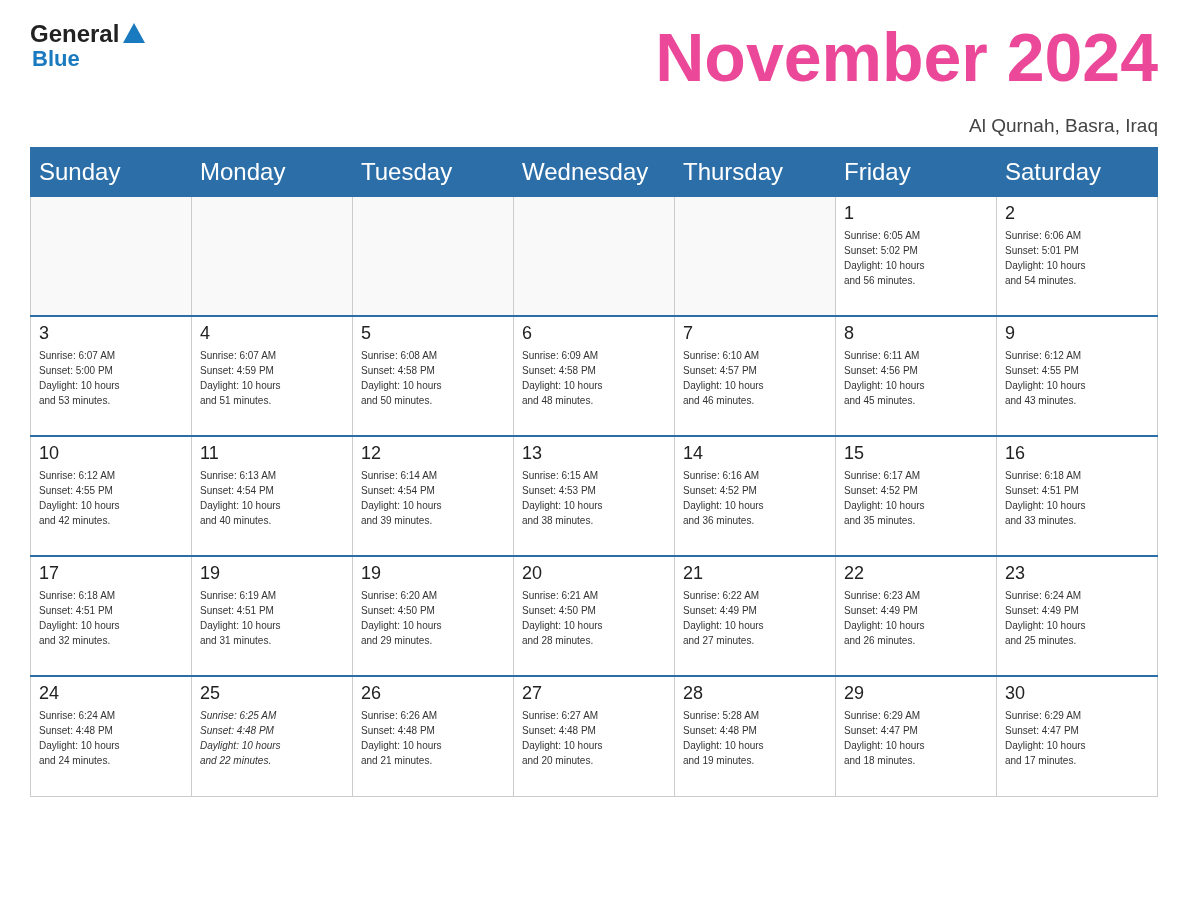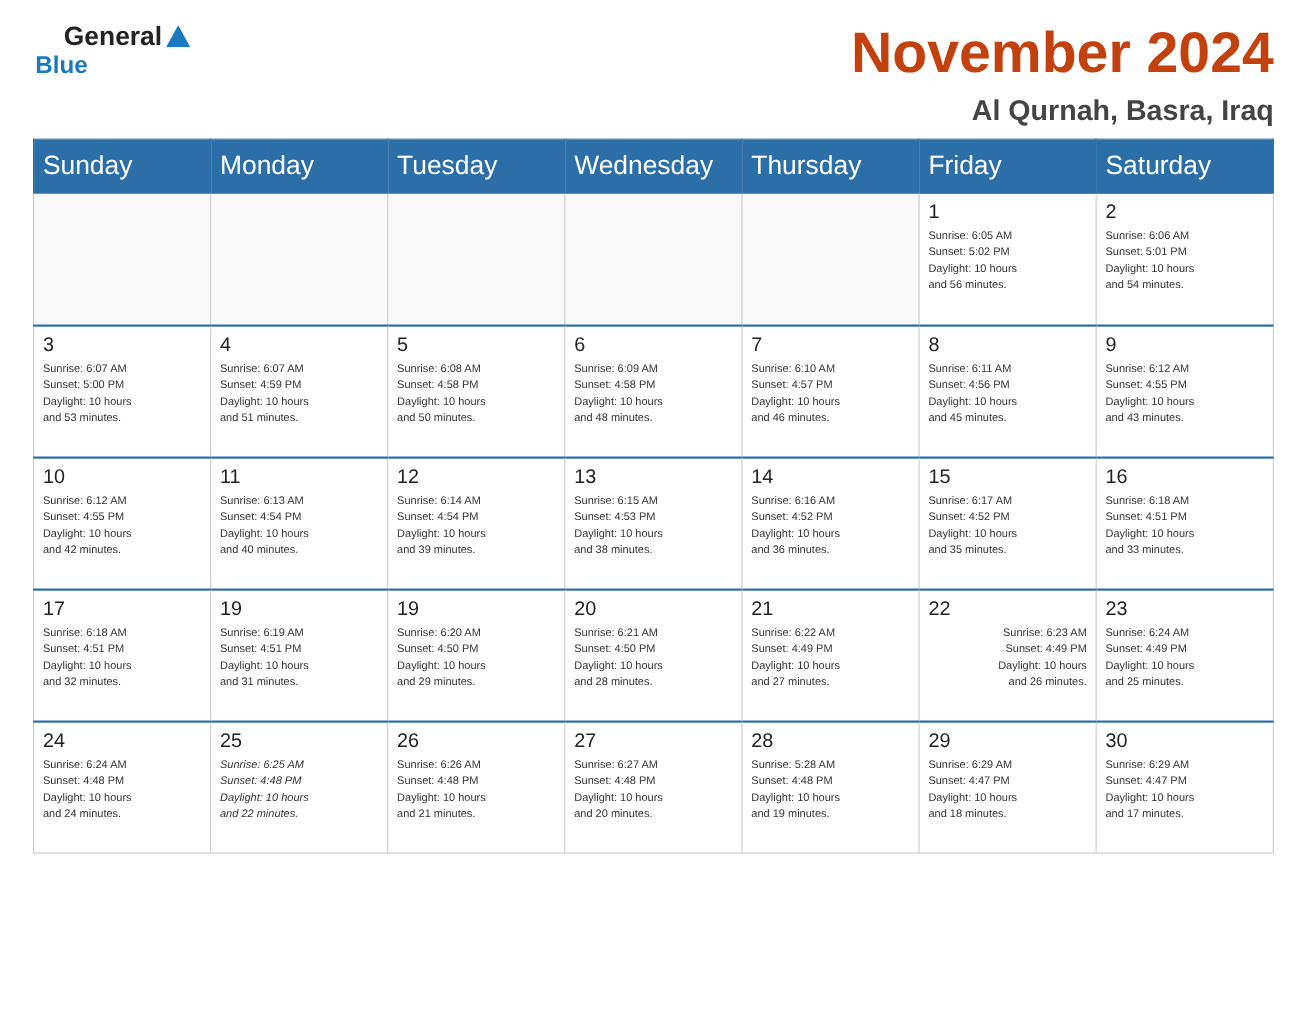--- a/index.html
+++ b/index.html
@@ -13,30 +13,29 @@
     .header {
       display: flex;
       justify-content: space-between;
       align-items: flex-start;
       margin-bottom: 10px;
     }
     .title-section {
       text-align: right;
     }
     .month-title {
-      font-size: 52px;
+      font-size: 68px;
       font-weight: bold;
-      color: #c2410c;
+      color: #ec4899;
       line-height: 1.1;
     }
     .location {
-      font-size: 26px;
+      font-size: 19px;
       color: #444;
-      margin-top: 8px;
-      font-weight: bold;
+      margin-top: 20px;
     }
     .calendar {
       width: 100%;
       border-collapse: collapse;
       margin-top: 10px;
     }
     .calendar th {
       background-color: #2c6fa8;
       color: #fff;
       padding: 10px 8px;
@@ -71,21 +70,20 @@
       background: #f9f9f9;
     }
     .logo-wrapper {
       display: flex;
       flex-direction: column;
       align-items: flex-start;
     }
     .logo-line1 {
       display: flex;
       align-items: center;
-      margin-left: 28px;
     }
     .logo-line2 {
       font-size: 22px;
       font-weight: bold;
       color: #1a7abf;
       margin-top: -2px;
       padding-left: 2px;
     }
   </style>
 </head>
@@ -276,21 +274,21 @@
         </td>
         <td>
           <div class="day-number">21</div>
           <div class="day-info" style="white-space: pre-line;">Sunrise: 6:22 AM
 Sunset: 4:49 PM
 Daylight: 10 hours
 and 27 minutes.</div>
         </td>
         <td>
           <div class="day-number">22</div>
-          <div class="day-info" style="white-space: pre-line; text-align: right;">Sunrise: 6:23 AM
+          <div class="day-info" style="white-space: pre-line;">Sunrise: 6:23 AM
 Sunset: 4:49 PM
 Daylight: 10 hours
 and 26 minutes.</div>
         </td>
         <td>
           <div class="day-number">23</div>
           <div class="day-info" style="white-space: pre-line;">Sunrise: 6:24 AM
 Sunset: 4:49 PM
 Daylight: 10 hours
 and 25 minutes.</div>

